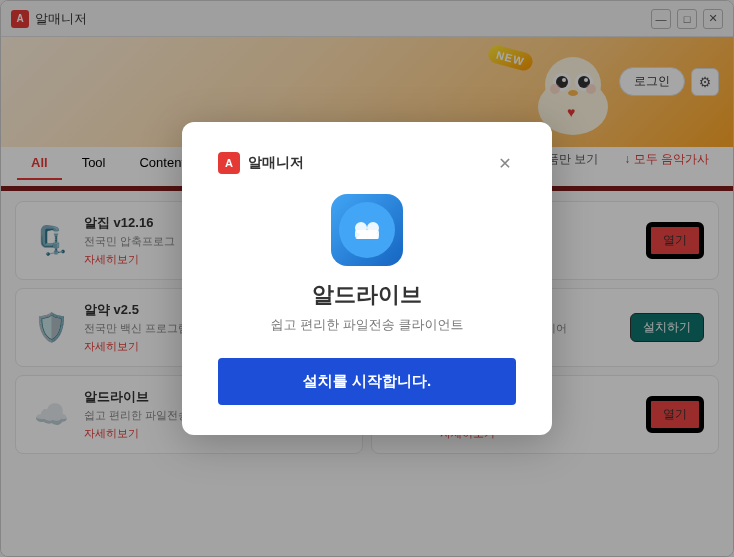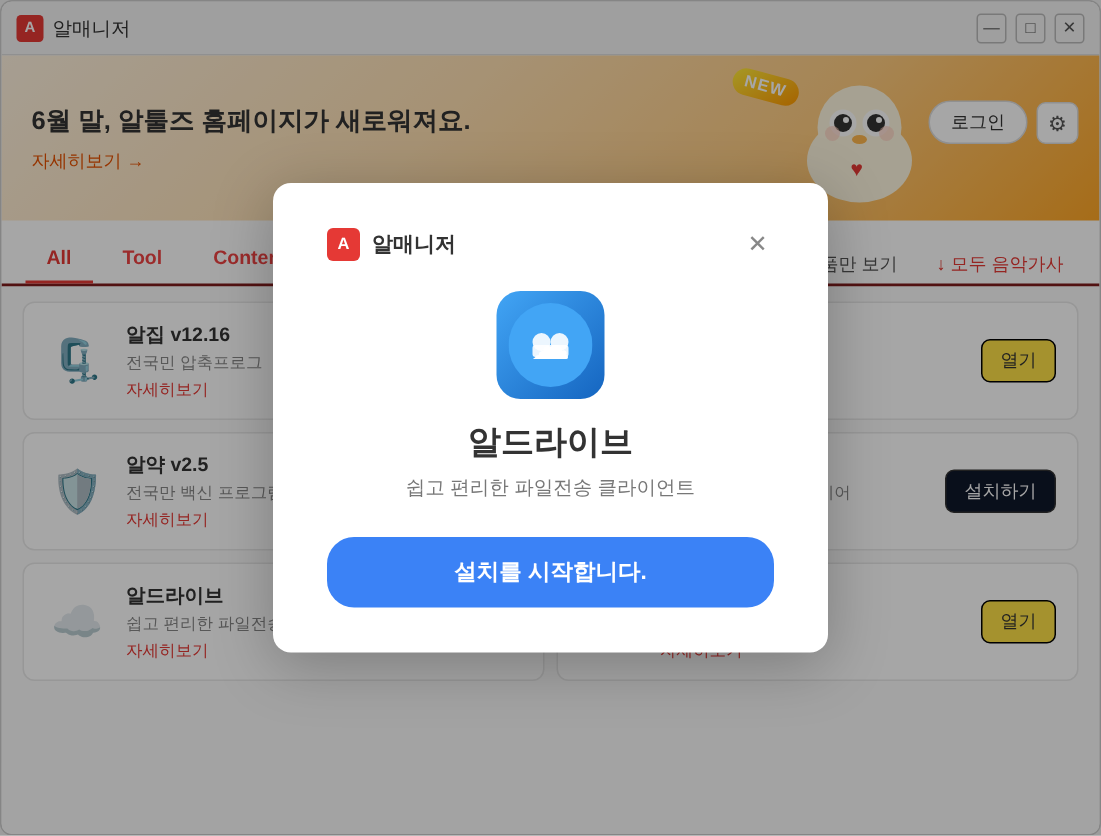--- a/index.html
+++ b/index.html
@@ -161,41 +161,41 @@
       padding: 3px 8px;
       border-radius: 10px;
       transform: rotate(15deg);
       z-index: 3;
       letter-spacing: 1px;
     }
 
     
     .tabs-bar {
       display: flex;
-      align-items: flex-end;
+      align-items: flex-start;
       padding: 0 16px;
-      border-bottom: 2px solid #7f1d1d;
+      border-bottom: 5px solid #7f1d1d;
       height: 44px;
       flex-shrink: 0;
       background: white;
     }
 
     .tabs-left {
       display: flex;
       gap: 6px;
       flex: 1;
     }
 
     .tab-item {
       padding: 8px 14px;
       font-size: 13px;
-      color: #ef4444;
+      color: #000000;
       cursor: pointer;
       border-bottom: 2px solid transparent;
-      font-weight: bold;
+      font-weight: normal;
     }
 
     .tab-item.active {
       color: #e53935;
       font-weight: bold;
       border-bottom: 2px solid #e53935;
     }
 
     .tabs-right {
       display: flex;
@@ -307,28 +307,28 @@
       display: block;
       margin-top: 3px;
     }
 
     .product-btn {
       flex-shrink: 0;
       padding: 5px 12px;
       border-radius: 6px;
       font-size: 12px;
       cursor: pointer;
-      border: 1px solid #000000;
-      background: #fde047;
+      border: 5px solid #000000;
+      background: #ef4444;
       color: #333;
       white-space: nowrap;
     }
 
     .product-btn.install {
-      background: #0f172a;
+      background: #0f766e;
       color: white;
       border: 1px solid #333;
     }
 
     
     .mascot-face {
       width: 100px;
       height: 90px;
     }
 
@@ -417,24 +417,24 @@
       margin-bottom: 6px;
     }
 
     .modal-app-desc {
       font-size: 13px;
       color: #777;
       margin-bottom: 24px;
     }
 
     .modal-install-btn {
-      background: #3b82f6;
+      background: #1d4ed8;
       color: white;
       border: none;
-      border-radius: 18px;
+      border-radius: 4px;
       padding: 14px 60px;
       font-size: 15px;
       cursor: pointer;
       font-weight: bold;
       width: 100%;
     }
 
   </style>
 </head>
 <body>
@@ -449,24 +449,20 @@
       <span class="title-text">알매니저</span>
     </div>
     <div class="title-bar-controls">
       <button class="title-btn">—</button>
       <button class="title-btn">□</button>
       <button class="title-btn">✕</button>
     </div>
   </div>
 
   <div class="banner">
-    <div class="banner-text-area">
-      <div class="banner-title">6월 말, 알툴즈 홈페이지가 새로워져요.</div>
-      <a class="banner-link">자세히보기 →</a>
-    </div>
 
     <div class="banner-mascot">
       <svg class="mascot-face" viewBox="0 0 100 90">
 
         <ellipse cx="50" cy="60" rx="35" ry="28" fill="#fff8e1"></ellipse>
 
         <circle cx="50" cy="38" r="28" fill="#fff8e1"></circle>
 
         <circle cx="39" cy="35" r="9" fill="white"></circle>
         <circle cx="61" cy="35" r="9" fill="white"></circle>

